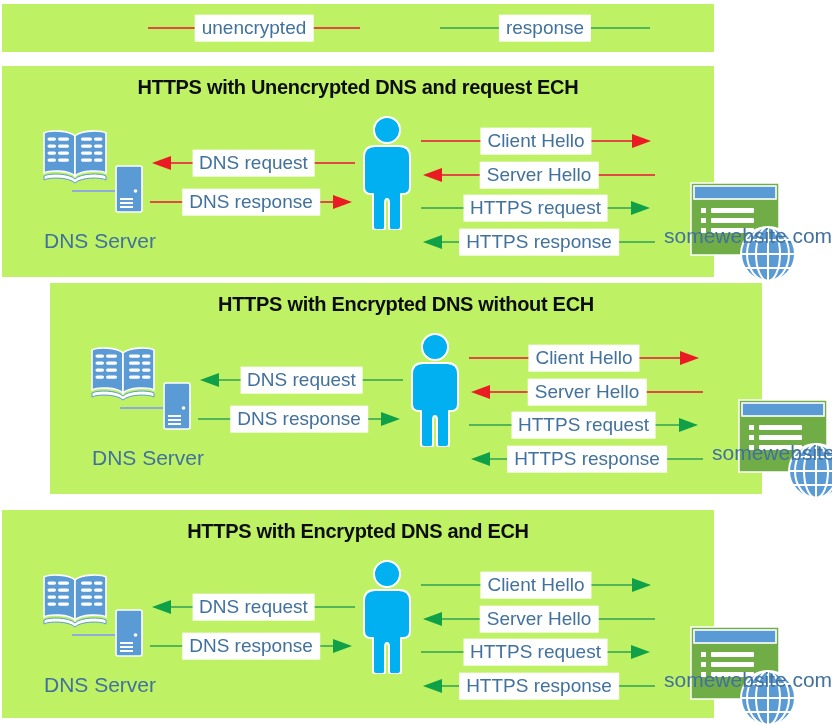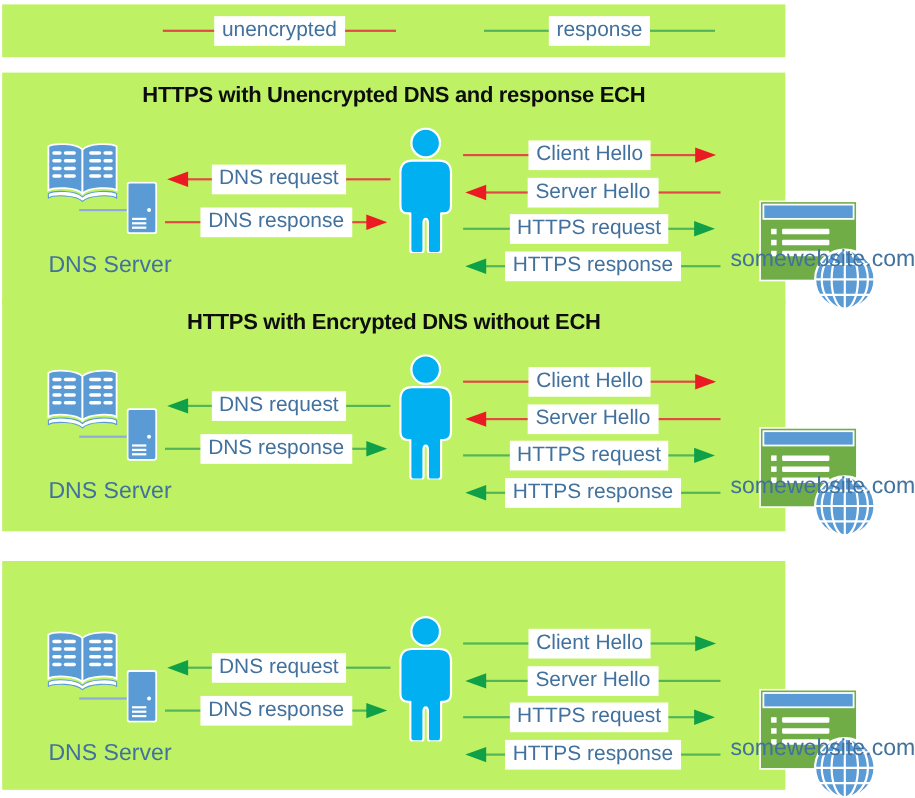--- a/index.html
+++ b/index.html
@@ -4,21 +4,21 @@
 <style>
   html,body{margin:0;padding:0;background:#ffffff;}
   #page{position:relative;width:832px;height:725px;background:#ffffff;overflow:hidden;
         font-family:"Liberation Sans","DejaVu Sans",sans-serif;}
 
   
   .bar{position:absolute;left:2px;width:712px;background:#bef264;}
   .legend{top:4px;height:48px;}
   .panel{height:211px;}
   #panel-1{top:66px;}
-  #panel-2{top:272px;}
+  #panel-2{top:283px;margin-left:48px;}
   #panel-3{top:510px;height:208px;}
 
   
   .panel-title{position:absolute;top:10px;left:0;width:100%;margin:0;text-align:center;
                font-size:20px;font-weight:bold;color:#0d0d0d;letter-spacing:-0.3px;}
   .side-label{position:absolute;color:#41719c;font-size:21px;white-space:nowrap;}
   .dns-label{left:42px;top:163px;}
   .website-label{left:662px;top:158px;width:160px;text-align:right;}
 
   
@@ -135,21 +135,21 @@
       <span class="line"></span>
       <span class="arrow-label">unencrypted</span>
     </div>
     <div class="legend-item li-2" data-color="green">
       <span class="line"></span>
       <span class="arrow-label">response</span>
     </div>
   </header>
 
   <section class="bar panel" id="panel-1">
-    <h2 class="panel-title">HTTPS with Unencrypted DNS and response ECH</h2>
+    <h2 class="panel-title">HTTPS with Unencrypted DNS and request ECH</h2>
     <svg class="icon book-icon">
         <use href="#sym-book"></use>
       </svg>
     <div class="connector"></div>
     <svg class="icon server-icon">
         <use href="#sym-server"></use>
       </svg>
     <div class="side-label dns-label">DNS Server</div>
     <svg class="icon person-icon">
         <use href="#sym-person"></use>
@@ -247,20 +247,21 @@
     </div>
     <div class="arrow a-https-response" data-color="green" data-dir="left">
       <span class="line"></span>
       <span class="head head-left"></span>
 
       <span class="arrow-label">HTTPS response</span>
     </div>
   </section>
 
   <section class="bar panel" id="panel-3">
+    <h2 class="panel-title">HTTPS with Encrypted DNS and ECH</h2>
     <svg class="icon book-icon">
         <use href="#sym-book"></use>
       </svg>
     <div class="connector"></div>
     <svg class="icon server-icon">
         <use href="#sym-server"></use>
       </svg>
     <div class="side-label dns-label">DNS Server</div>
     <svg class="icon person-icon">
         <use href="#sym-person"></use>

